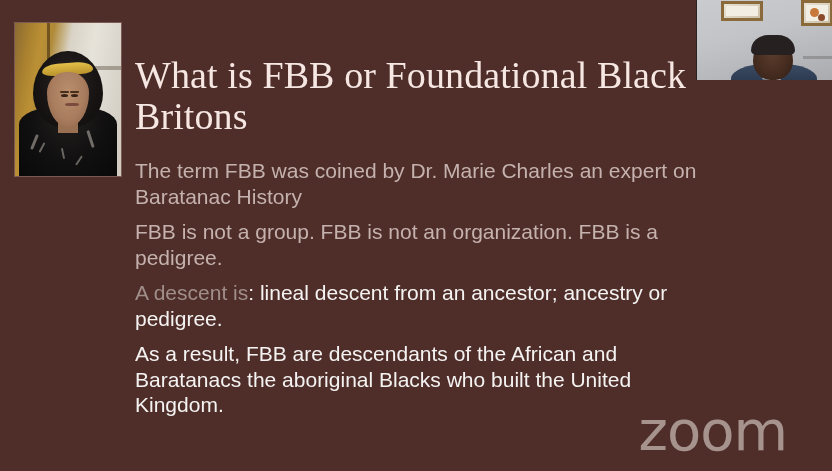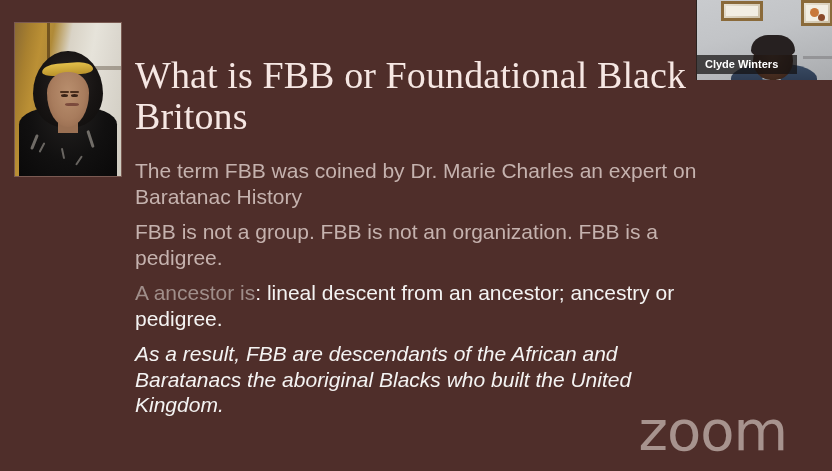--- a/index.html
+++ b/index.html
@@ -176,21 +176,21 @@
   }
   .para {
     font-size: 21px;
     line-height: 25.5px;
     margin: 0 0 10px 0;
   }
   .para.dim    { color: #c5b2ae; }
   .para.bright { color: #f4f3f2; }
   .para.mixed  { color: #f4f3f2; }
   .para.mixed .lead { color: #a08e8a; }
-  .para#para-4 { margin-bottom: 0; font-style: italic; }
+  .para#para-4 { margin-bottom: 0; }
 
   
   #zoom-watermark {
     position: absolute;
     right: 45px;
     bottom: 12px;
     font-family: "DejaVu Sans", "Liberation Sans", sans-serif;
     font-size: 56px;
     font-weight: 400;
     letter-spacing: -1px;
@@ -335,21 +335,21 @@
       </div>
     </div>
 
     <div id="slide-title">What is FBB or Foundational Black Britons</div>
 
     <div id="slide-body">
       <p class="para dim" id="para-1">The term FBB was coined by Dr. Marie Charles an expert on Baratanac History</p>
 
       <p class="para dim" id="para-2">FBB is not a group. FBB is not an organization. FBB is a pedigree.</p>
 
-      <p class="para mixed" id="para-3"><span class="lead">A ancestor is</span><span class="rest">: lineal descent from an ancestor; ancestry or pedigree.</span></p>
+      <p class="para mixed" id="para-3"><span class="lead">A descent is</span><span class="rest">: lineal descent from an ancestor; ancestry or pedigree.</span></p>
 
       <p class="para bright" id="para-4">As a result, FBB are descendants of the African and Baratanacs the aboriginal Blacks who built the United Kingdom.</p>
     </div>
 
     <div id="zoom-watermark">zoom</div>
   </div>
 
   <div id="webcam-tile">
     <div class="wc-wall"></div>
 
@@ -361,16 +361,15 @@
       <div class="blob"></div>
       <div class="blob2"></div>
     </div>
     <div class="wc-ledge"></div>
 
     <div class="wc-person-body"></div>
     <div class="wc-person-shirt"></div>
     <div class="wc-person-head"></div>
     <div class="wc-person-hair"></div>
 
-    <div class="wc-namebar">Clyde Winters</div>
   </div>
 
 </div>
 
 </body></html>

